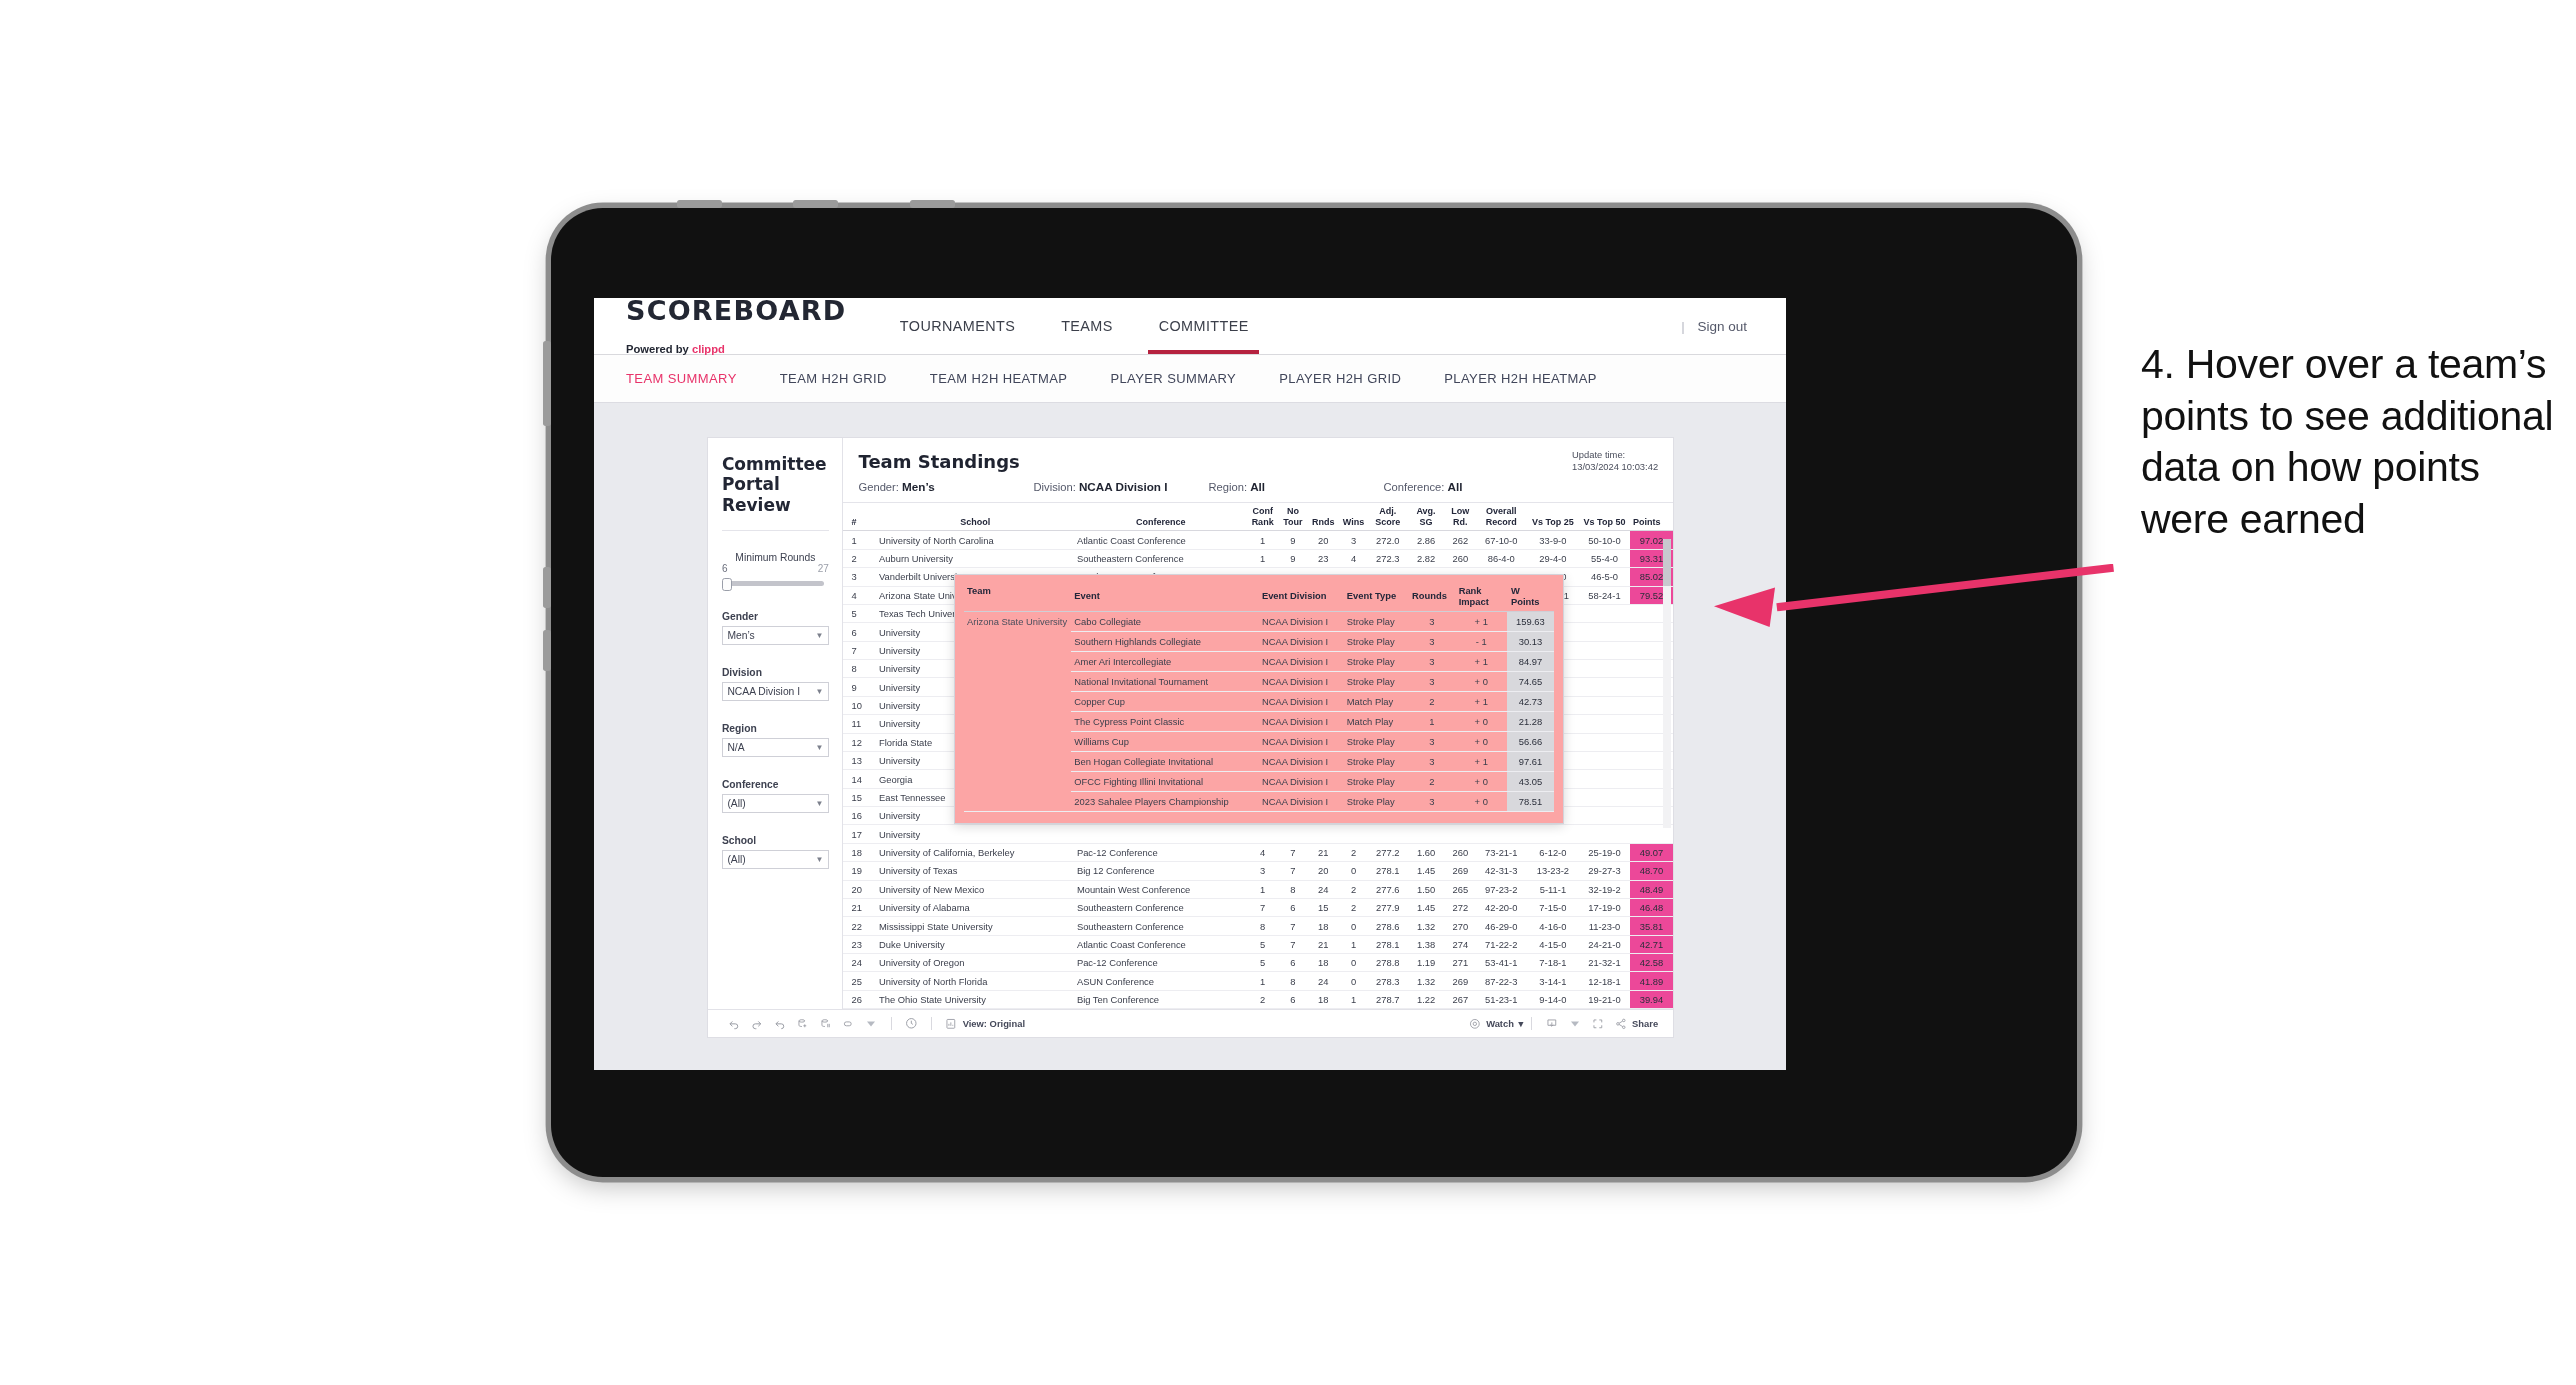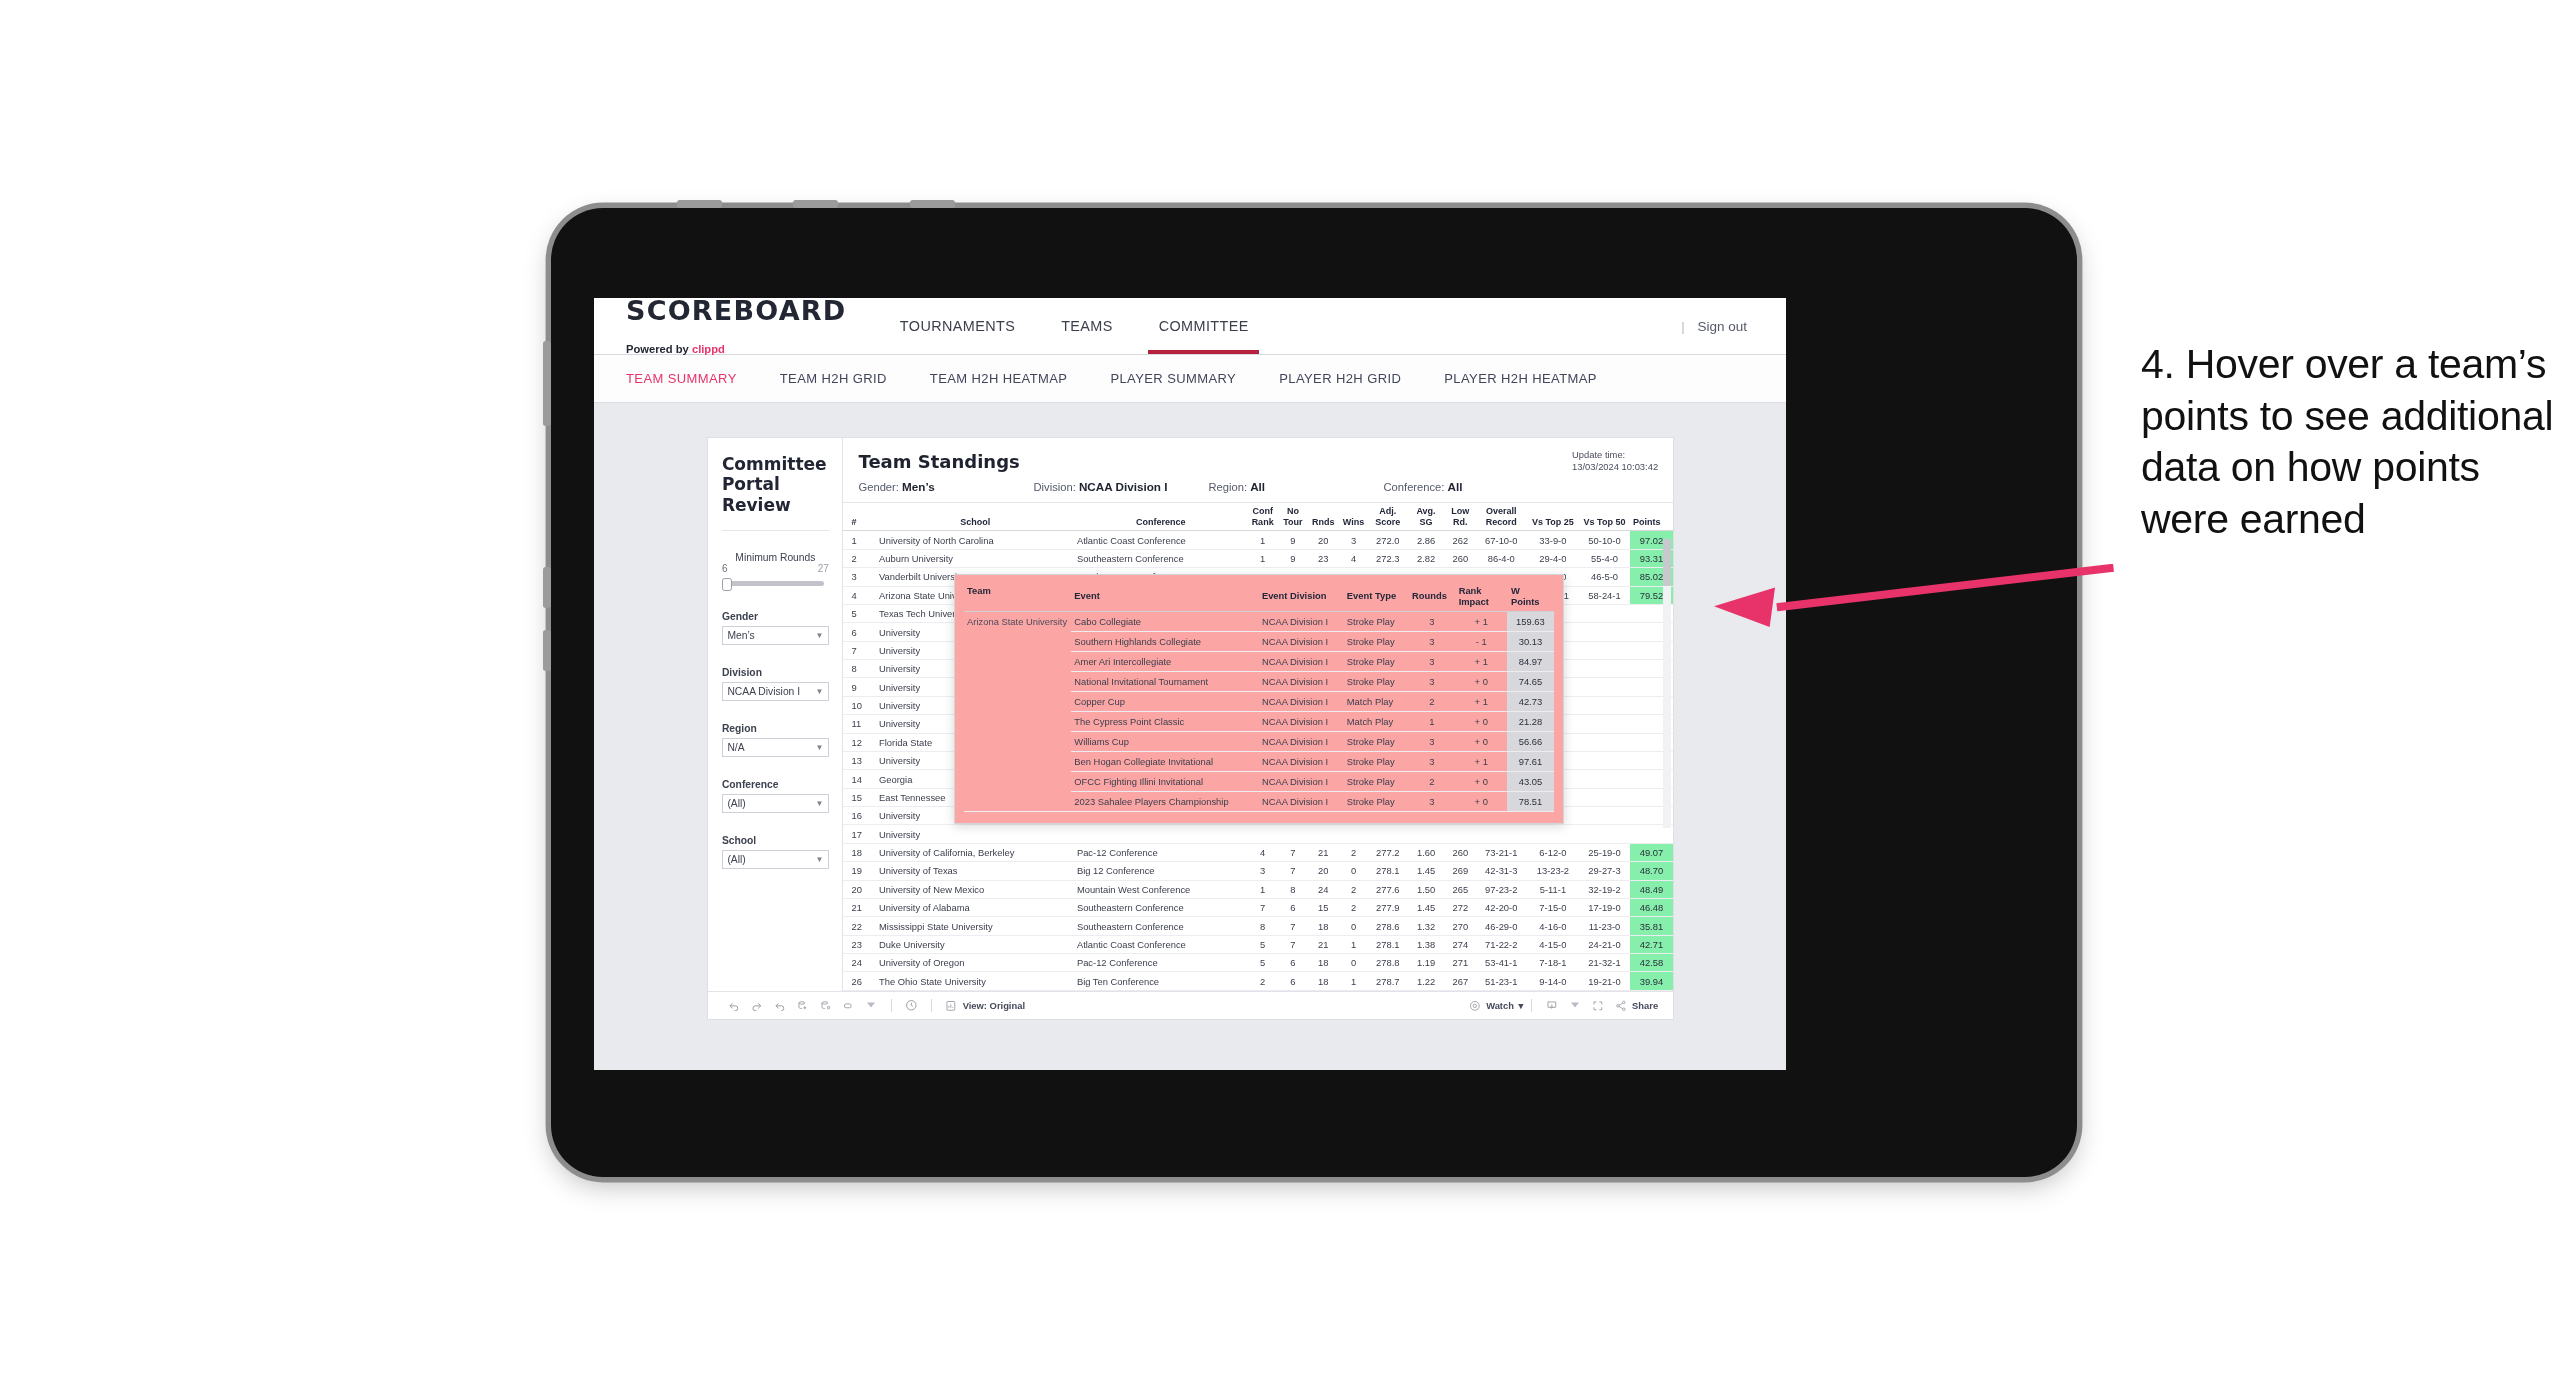--- a/index.html
+++ b/index.html
@@ -91,21 +91,21 @@
     vertical-align:bottom;border-bottom:0.9px solid #d8d8de;line-height:1.15;}
   table.std td{padding:3.2px 2.7px;border-bottom:0.9px solid #ededf1;
     white-space:nowrap;}
   .c-num{width:20px;text-align:left;padding-left:9px !important;}
   .c-school{width:180px;}
   .c-conf{width:157px;}
   .c-s{width:23px;text-align:center;}
   .c-m{width:30.5px;text-align:center;}
   .c-rec{width:43px;text-align:center;}
   .c-pts{width:34px;text-align:right;padding-right:7.2px !important;}
-  td.c-pts{background:#86efac;color:#2a2e3a;text-align:center;padding-right:2.7px !important;}
+  td.c-pts{background:#ec4899;color:#2a2e3a;text-align:center;padding-right:2.7px !important;}
   th.c-pts{text-align:left;padding-right:2.7px !important;}
   
   #tscroll{position:absolute;right:1.8px;top:101px;width:8px;height:289px;
     background:#f2f2f4;}
   #tscroll .thumb{position:absolute;top:0;left:0;width:8px;height:47px;
     background:#c8c8ce;border-radius:0.9px;}
   
   #tooltip{position:absolute;left:111px;top:136px;width:610px;background:#fca5a5;
     border:0.9px solid #d3d3da;box-shadow:0 2.7px 10.8px rgba(0,0,0,.16);z-index:30;
     padding:5.4px 9px 10.8px 9px;box-sizing:border-box;}
@@ -649,20 +649,36 @@
                     <td class="c-s">6</td>
                     <td class="c-s">18</td>
                     <td class="c-s">0</td>
                     <td class="c-m">278.8</td>
                     <td class="c-m">1.19</td>
                     <td class="c-s">271</td>
                     <td class="c-rec">53-41-1</td>
                     <td class="c-rec">7-18-1</td>
                     <td class="c-rec">21-32-1</td>
                     <td class="c-pts">42.58</td>
+                  </tr>
+                  <tr>
+                    <td class="c-num">25</td>
+                    <td class="c-school">University of North Florida</td>
+                    <td class="c-conf">ASUN Conference</td>
+                    <td class="c-s">1</td>
+                    <td class="c-s">8</td>
+                    <td class="c-s">24</td>
+                    <td class="c-s">0</td>
+                    <td class="c-m">278.3</td>
+                    <td class="c-m">1.32</td>
+                    <td class="c-s">269</td>
+                    <td class="c-rec">87-22-3</td>
+                    <td class="c-rec">3-14-1</td>
+                    <td class="c-rec">12-18-1</td>
+                    <td class="c-pts">41.89</td>
                   </tr>
                   <tr>
                     <td class="c-num">26</td>
                     <td class="c-school">The Ohio State University</td>
                     <td class="c-conf">Big Ten Conference</td>
                     <td class="c-s">2</td>
                     <td class="c-s">6</td>
                     <td class="c-s">18</td>
                     <td class="c-s">1</td>
                     <td class="c-m">278.7</td>

